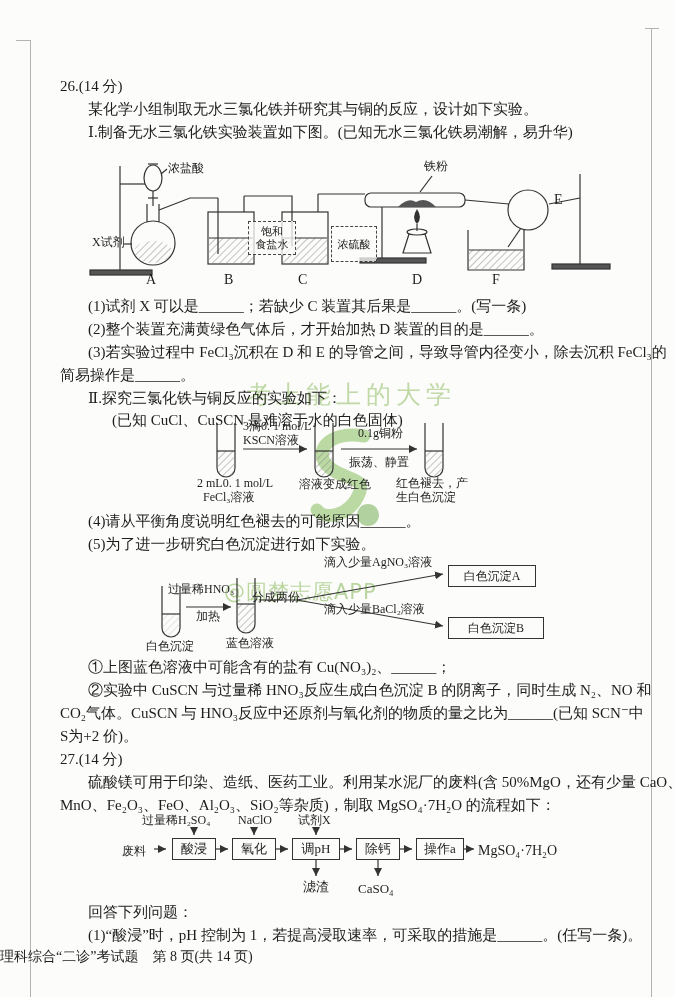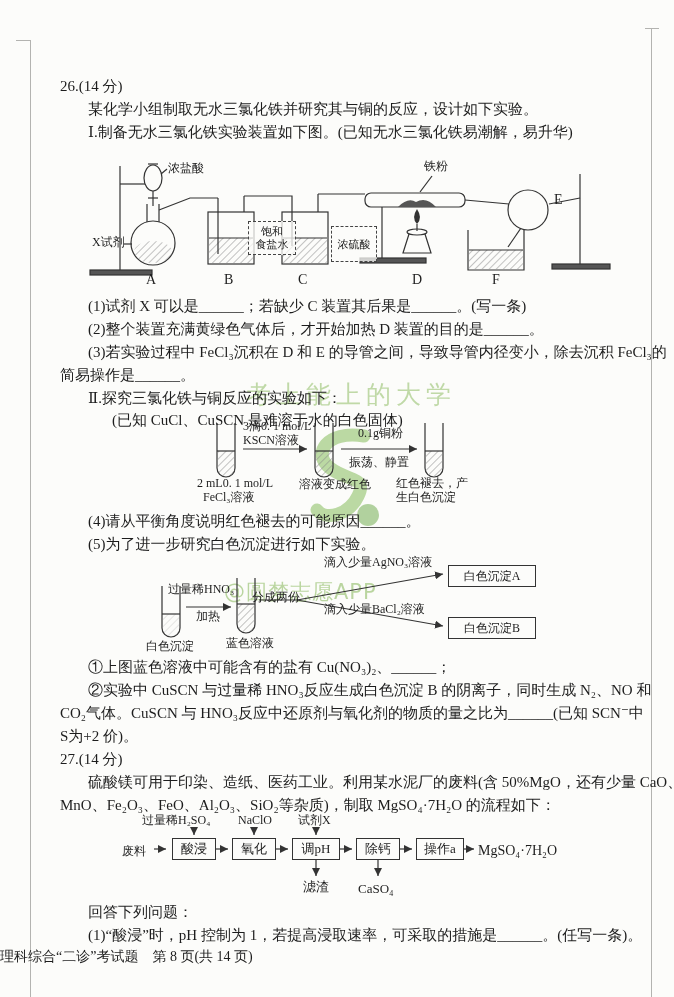--- a/index.html
+++ b/index.html
@@ -209,21 +209,21 @@
     </g>
   </svg>
   <div class="s" style="left:168px;top:583px">过量稀HNO₃</div>
   <div class="s" style="left:196px;top:610px">加热</div>
   <div class="s" style="left:146px;top:640px">白色沉淀</div>
   <div class="s" style="left:226px;top:637px">蓝色溶液</div>
   <div class="s" style="left:252px;top:591px">分成两份</div>
   <div class="s" style="left:324px;top:556px">滴入少量AgNO₃溶液</div>
   <div class="s" style="left:324px;top:603px">滴入少量BaCl₂溶液</div>
   <div class="rbox" style="left:448px;top:565px;width:88px">白色沉淀A</div>
-  <div class="rbox" style="left:448px;top:617px;width:88px">白色沉淀B</div>
+  <div class="rbox" style="left:448px;top:617px;width:96px">白色沉淀B</div>
 
   <div class="t" style="left:88px;top:656px">①上图蓝色溶液中可能含有的盐有 Cu(NO₃)₂、______；</div>
   <div class="t" style="left:88px;top:679px">②实验中 CuSCN 与过量稀 HNO₃反应生成白色沉淀 B 的阴离子，同时生成 N₂、NO 和</div>
   <div class="t" style="left:60px;top:702px">CO₂气体。CuSCN 与 HNO₃反应中还原剂与氧化剂的物质的量之比为______(已知 SCN⁻中</div>
   <div class="t" style="left:60px;top:725px">S为+2 价)。</div>
 
   <div class="t" style="left:60px;top:748px">27.(14 分)</div>
   <div class="t" style="left:88px;top:771px">硫酸镁可用于印染、造纸、医药工业。利用某水泥厂的废料(含 50%MgO，还有少量 CaO、</div>
   <div class="t" style="left:60px;top:794px">MnO、Fe₂O₃、FeO、Al₂O₃、SiO₂等杂质)，制取 MgSO₄·7H₂O 的流程如下：</div>
 

